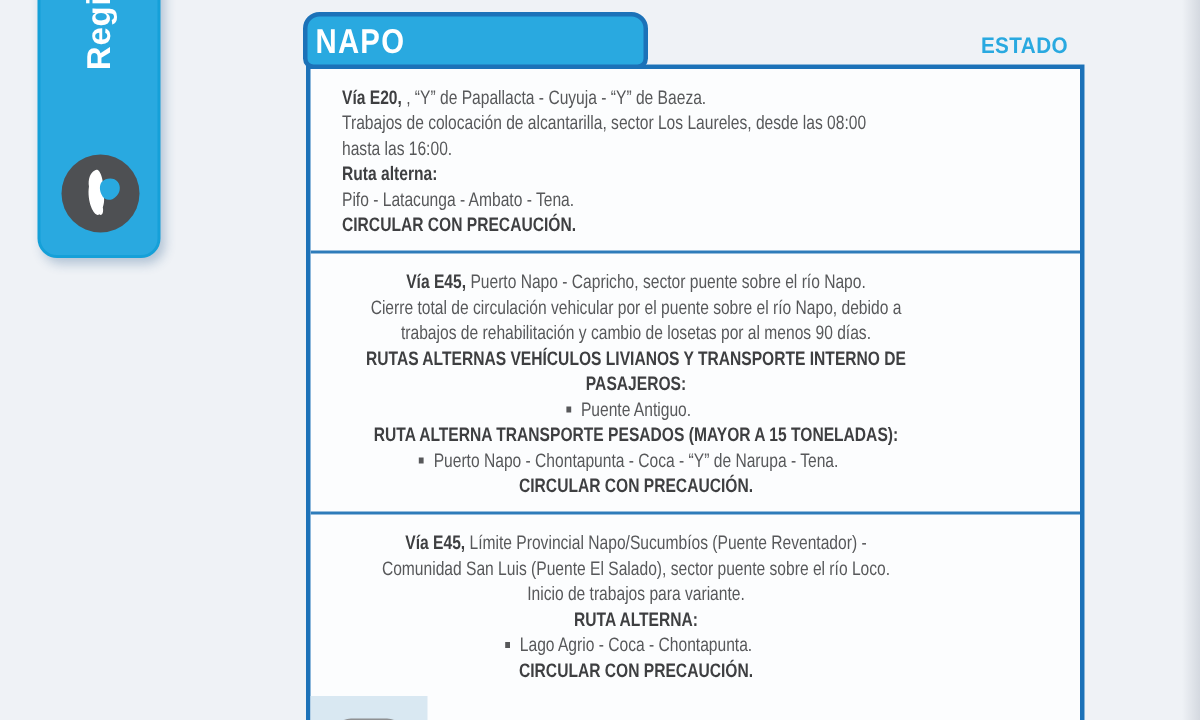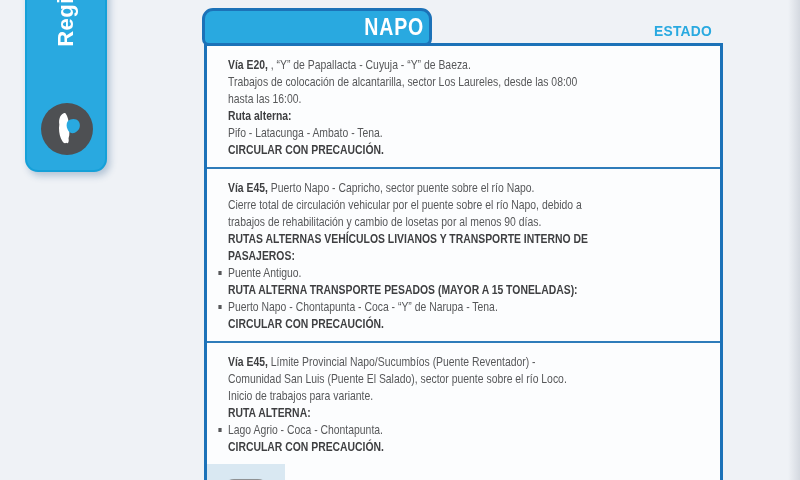--- a/index.html
+++ b/index.html
@@ -24,21 +24,21 @@
   .region-icon-circle{
     position:absolute;left:14px;top:131px;width:52px;height:52px;
     border-radius:50%;background:#4e5053;
     display:flex;align-items:center;justify-content:center;
   }
   
   .napo-tab{
     position:absolute;left:202px;top:8px;width:230px;height:38px;
     background:#29a9e0;border:3px solid #1c72b8;
     border-radius:11px 11px 7px 7px;box-sizing:border-box;
-    display:flex;align-items:center;justify-content:flex-end;z-index:3;
+    display:flex;align-items:center;justify-content:flex-start;z-index:3;
   }
   .napo-tab span{
     color:#ffffff;font-weight:bold;font-size:23px;letter-spacing:1px;
     transform:scaleX(.85);
   }
   .estado-label{
     position:absolute;left:644px;top:22px;width:78px;text-align:center;
     color:#29a9e0;font-weight:bold;font-size:15px;letter-spacing:.3px;
     transform:scaleX(.92);z-index:3;
   }
@@ -49,21 +49,21 @@
     display:flex;flex-direction:column;z-index:2;
   }
   .group{display:flex;flex-direction:column;}
   .group .rows{flex:1;min-width:0;overflow:hidden;}
   .estado-cell{
     width:78px;flex:0 0 78px;background:#d9e8f2;
     display:flex;align-items:center;justify-content:center;
   }
   .group-divider{height:4px;background:#1c72b8;flex:0 0 4px;}
   .row{padding:10px 2px 9px 21px;}
-  .row + .row{border-top:2px solid #2e7cba;}
+  .row + .row{border-top:2px solid #2e7cba;text-align:center;}
   .line{
     height:17px;line-height:17px;font-size:13px;color:#57585a;
     white-space:pre;transform:scaleX(.8);transform-origin:0 50%;
   }
   .line strong{color:#3e3f41;font-weight:bold;}
   .line.bold{color:#3e3f41;font-weight:bold;}
   .line.bullet::before{
     content:"";display:inline-block;width:4px;height:4px;background:#57585a;
     margin-right:8px;margin-left:-12px;vertical-align:2px;
   }

